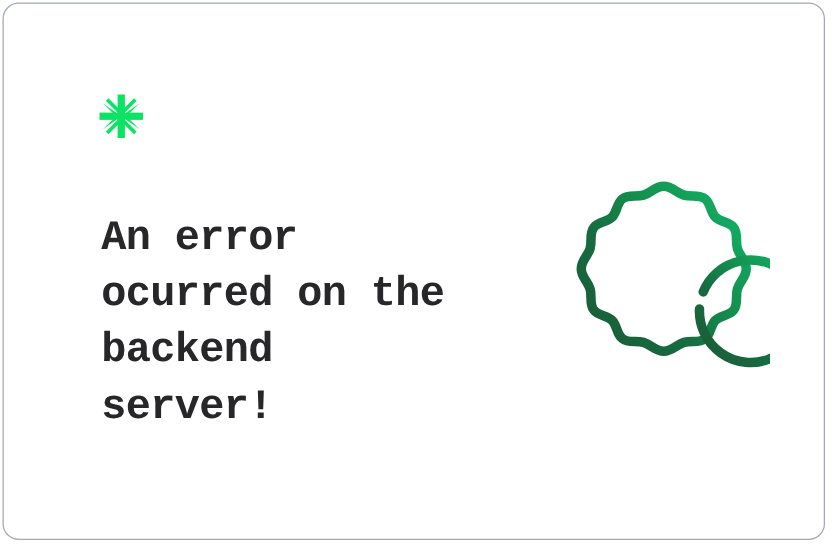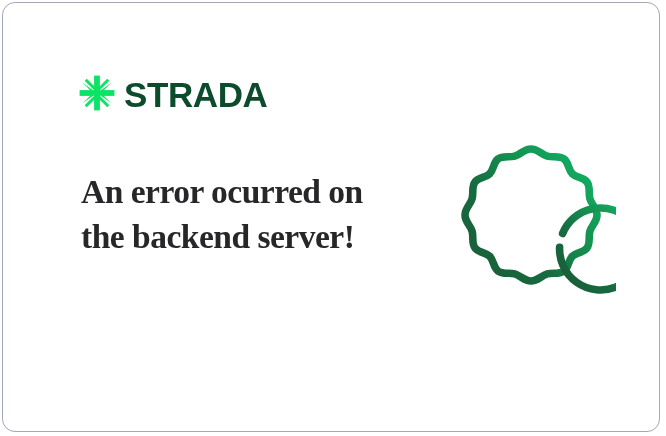--- a/index.html
+++ b/index.html
@@ -56,21 +56,21 @@
     top: 1px;
   }
 
   
   .message {
     position: absolute;
     left: 78px;
     top: 166px;
     width: 290px;
     margin: 0;
-    font-family: Liberation Serif, serif;
+    font-family: Liberation Mono, monospace;
     font-size: 33.5px;
     font-weight: bold;
     line-height: 45px;
     letter-spacing: -0.5px;
     color: #27272a;
   }
 
   
   .gear-illustration {
     position: absolute;
@@ -98,21 +98,20 @@
         <rect x="15.1" y="0.6" width="5.8" height="34.8" transform="rotate(-45 18 18)"></rect>
 
         <path d="M18 18 L5.2 5.2 L5.2 0 L0 0 L0 5.2 Z" fill="#ffffff"></path>
         <path d="M18 18 L30.8 5.2 L30.8 0 L36 0 L36 5.2 Z" fill="#ffffff"></path>
         <path d="M18 18 L5.2 30.8 L5.2 36 L0 36 L0 30.8 Z" fill="#ffffff"></path>
         <path d="M18 18 L30.8 30.8 L30.8 36 L36 36 L36 30.8 Z" fill="#ffffff"></path>
 
         <circle cx="18" cy="18" r="4.3" fill="#0be364"></circle>
       </g>
     </svg>
-    <div class="brand-wordmark">STRADA</div>
   </div>
 
   <p class="message">An error ocurred on the backend server!</p>
 
   <svg class="gear-illustration" viewBox="0 0 170 170">
     <defs>
       <linearGradient id="gearGrad" x1="0.08" y1="0.92" x2="0.95" y2="0.18">
         <stop offset="0" stop-color="#1a5e38"></stop>
         <stop offset="0.35" stop-color="#176b40"></stop>
         <stop offset="0.68" stop-color="#14914f"></stop>

